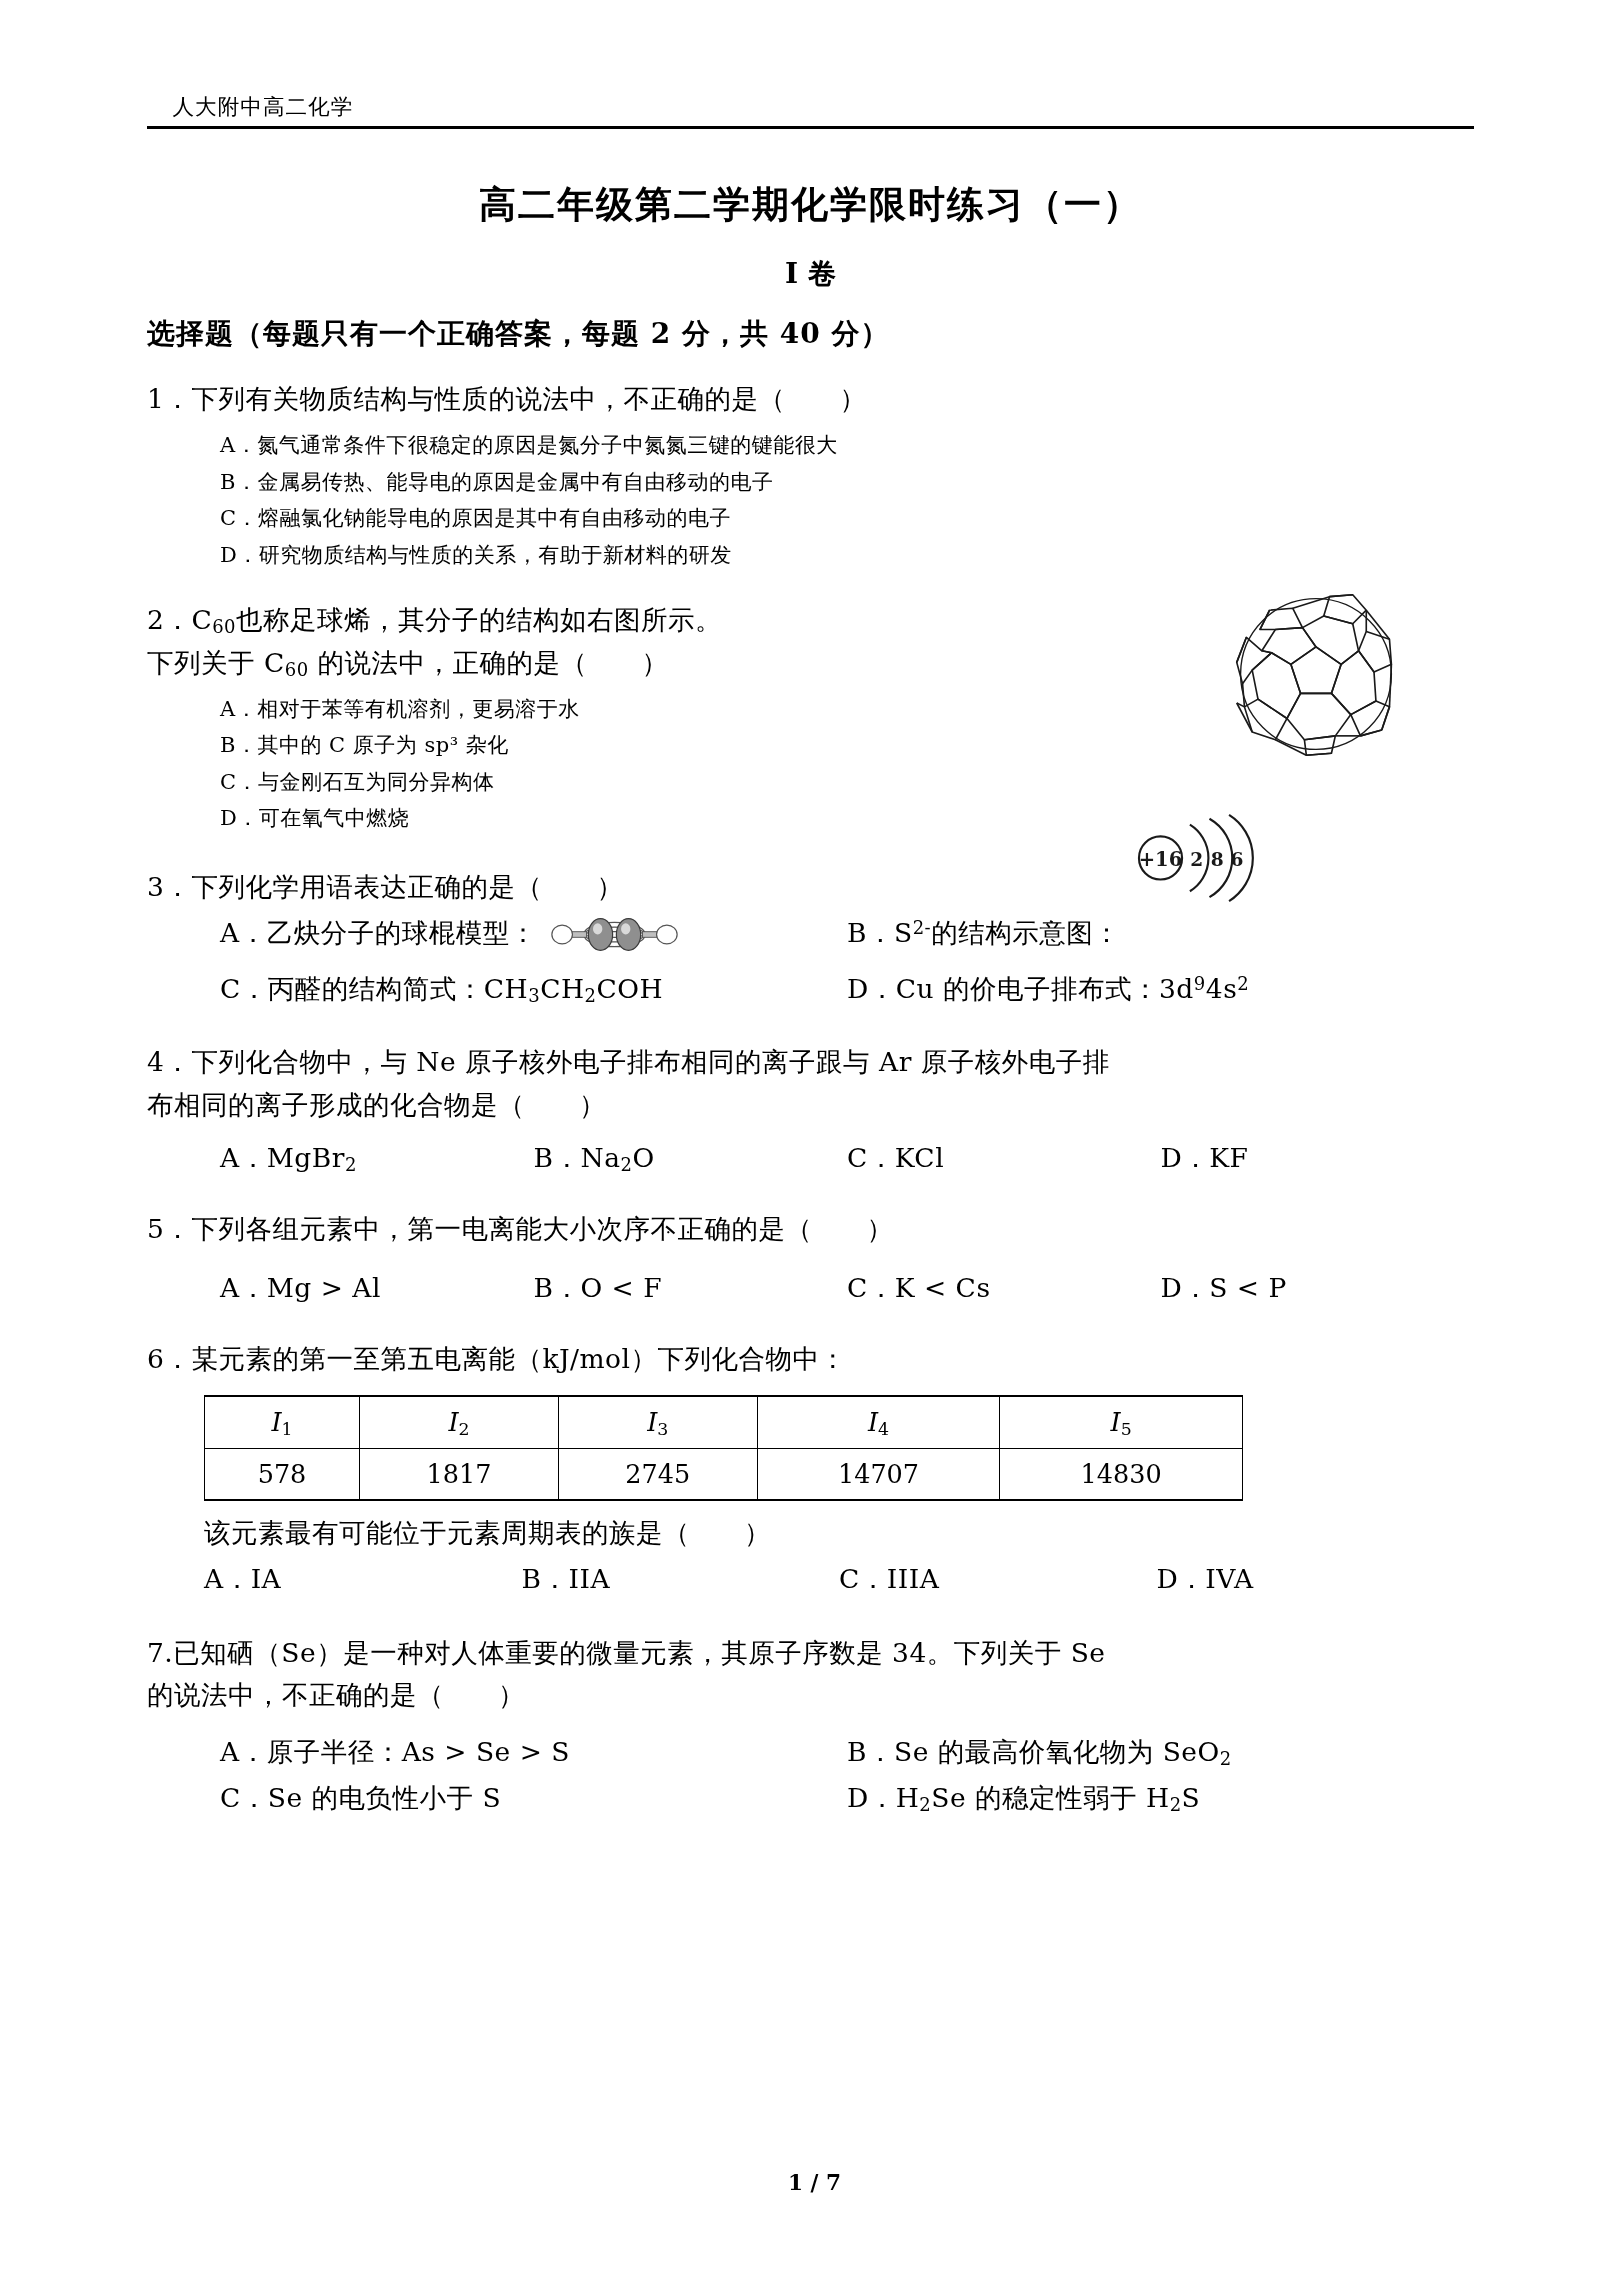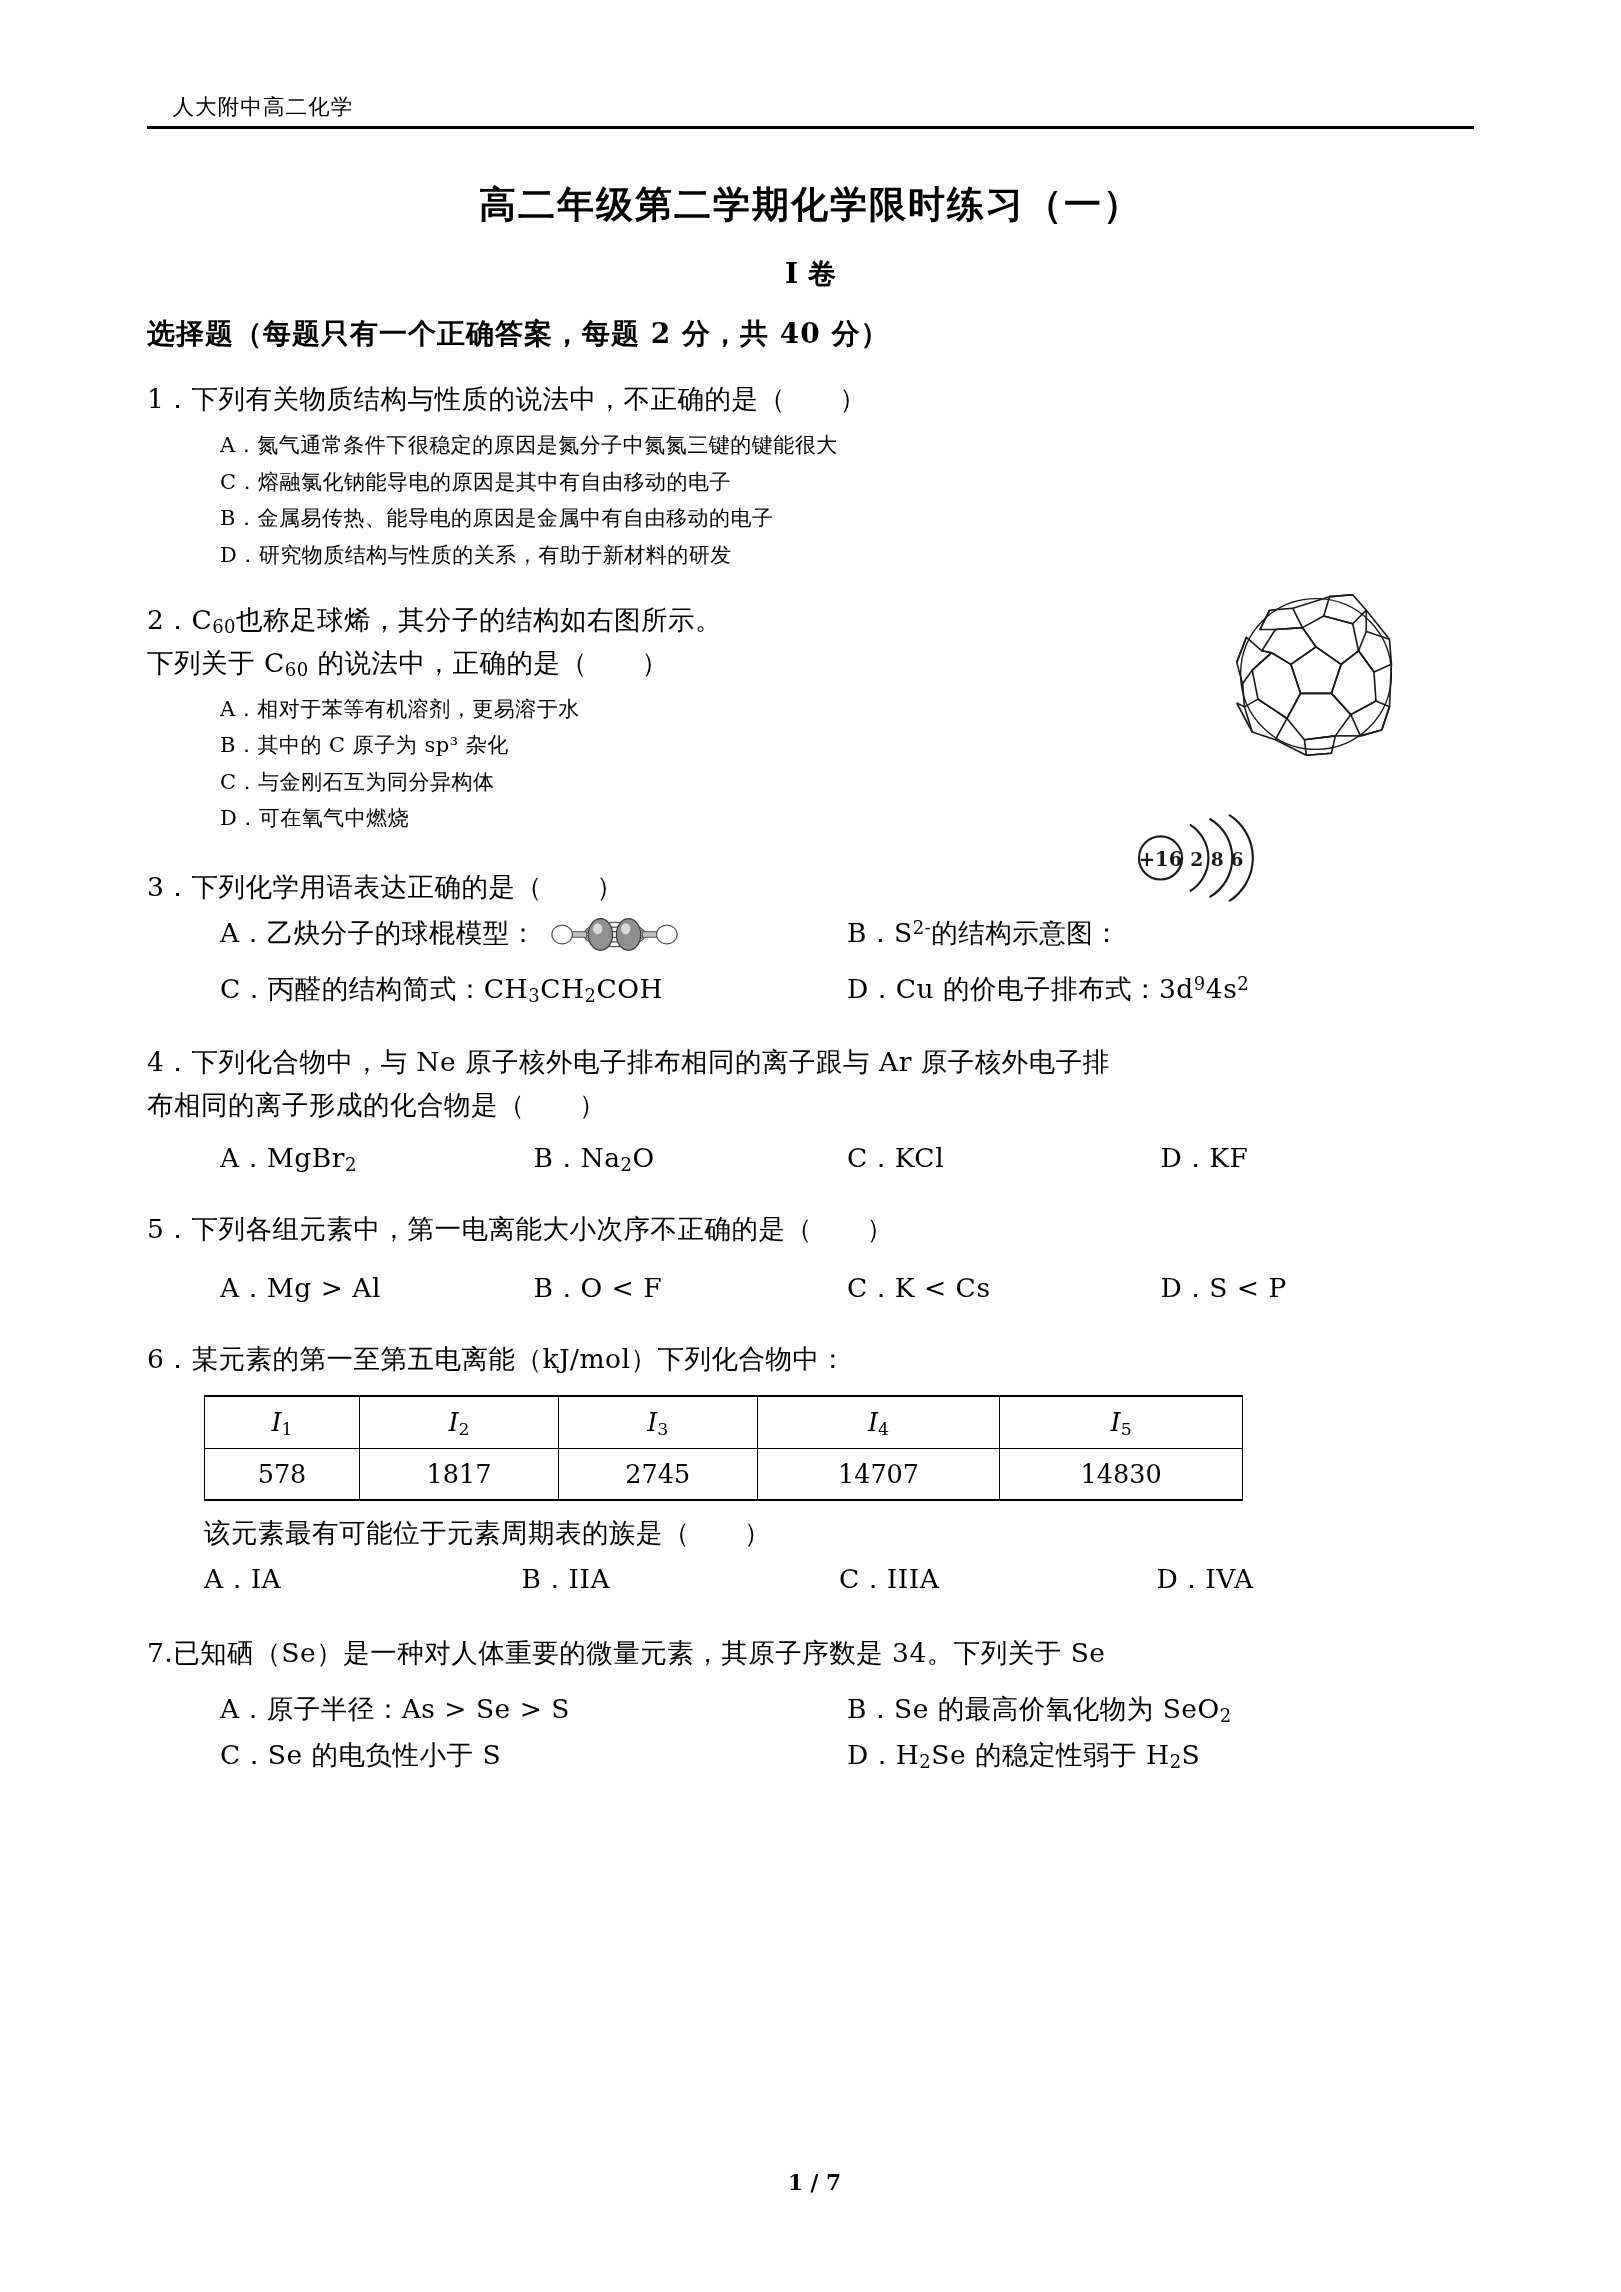--- a/index.html
+++ b/index.html
@@ -189,22 +189,22 @@
   <div class="doc-title">高二年级第二学期化学限时练习（一）</div>
   <div class="paper-label">I 卷</div>
   <div class="section-instruction">选择题（每题只有一个正确答案，每题 2 分，共 40 分）</div>
 
   <div class="question">
     <div class="q-stem">
       <span>1．</span><span>下列有关物质结构与性质的说法中，</span><span class="emph">不正确</span><span>的是（　　）</span>
     </div>
     <ul class="options">
       <li>A．氮气通常条件下很稳定的原因是氮分子中氮氮三键的键能很大</li>
+      <li>B．金属易传热、能导电的原因是金属中有自由移动的电子</li>
       <li>C．熔融氯化钠能导电的原因是其中有自由移动的电子</li>
-      <li>B．金属易传热、能导电的原因是金属中有自由移动的电子</li>
       <li>D．研究物质结构与性质的关系，有助于新材料的研发</li>
     </ul>
   </div>
 
   <div class="question" style="margin-top:25.5px;">
 
     <svg class="fig-fullerene" viewBox="0 0 180 180">
       <g fill="none" stroke="#1a1a1a" stroke-width="1.7" stroke-linejoin="round">
         <circle cx="90" cy="90" r="78" stroke="#1a1a1a" stroke-width="1.4"></circle>
 
@@ -363,20 +363,23 @@
       <span>B．IIA</span>
       <span>C．IIIA</span>
       <span>D．IVA</span>
     </div>
   </div>
 
   <div class="question" style="margin-top:29px;">
     <div class="q-stem">
       <span>7.</span><span>已知硒（Se）是一种对人体重要的微量元素，其原子序数是 34。下列关于 Se</span>
     </div>
+    <div class="q-stem-indent">
+      <span>的说法中，</span><span class="emph">不正确</span><span>的是（　　）</span>
+    </div>
     <div class="opt-row opt-2" style="margin-top:11.8px;">
       <span><span>A．原子半径：As &gt; Se &gt; S</span></span>
       <span><span>B．Se 的最高价氧化物为 SeO</span><sub>2</sub></span>
     </div>
     <div class="opt-row opt-2">
       <span><span>C．Se 的电负性小于 S</span></span>
       <span><span>D．H</span><sub>2</sub><span>Se 的稳定性弱于 H</span><sub>2</sub><span>S</span></span>
     </div>
   </div>
 

